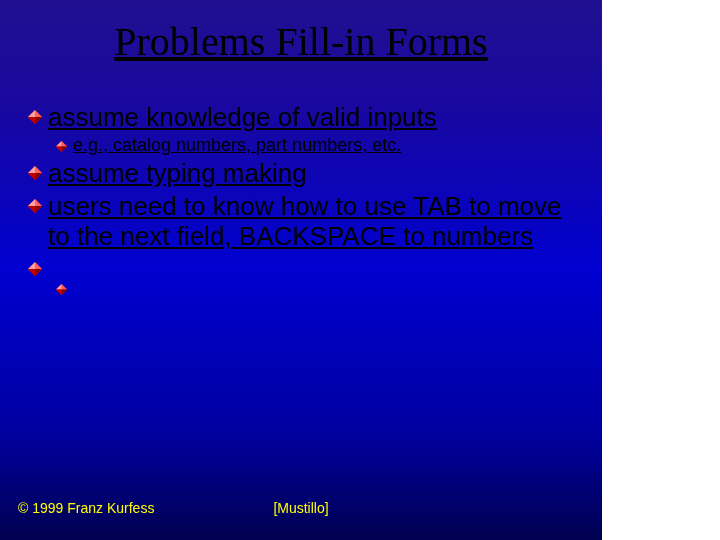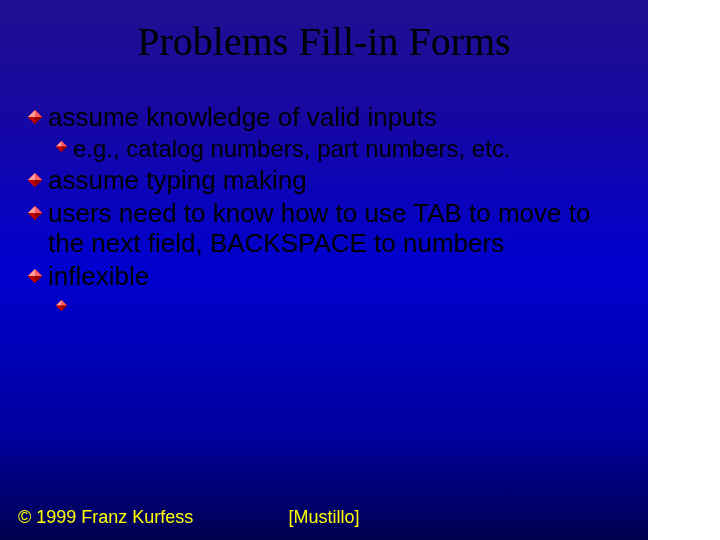--- a/index.html
+++ b/index.html
@@ -4,26 +4,27 @@
 <style>
   html, body {
     margin: 0;
     padding: 0;
     width: 720px;
     height: 540px;
     overflow: hidden;
     font-family: Arial, Helvetica, sans-serif;
   }
   .slide {
-    width: 648px;
+    width: 602px;
     height: 540px;
     background: linear-gradient(to bottom, #201090 0%, #1808a0 20%, #0000d0 50%, #0000a0 80%, #000050 100%);
     position: relative;
     color: #000;
     box-sizing: border-box;
+    text-decoration: underline;
   }
   .title {
     text-align: center;
     font-family: "Times New Roman", Times, serif;
     font-size: 40px;
     color: #000000;
     padding-top: 18px;
     padding-bottom: 10px;
     font-weight: normal;
   }
@@ -46,33 +47,33 @@
   }
   .row.sub .bullet {
     margin-top: 6px;
   }
   .txt {
     color: #000;
     font-size: 26px;
     line-height: 1.18;
   }
   .row.sub .txt {
-    font-size: 24px;
+    font-size: 18px;
   }
   .footer {
     position: absolute;
-    bottom: 12px;
+    bottom: 24px;
     left: 0;
     width: 100%;
     box-sizing: border-box;
     padding: 0 18px;
     display: flex;
     justify-content: space-between;
     align-items: flex-start;
-    font-size: 18px;
+    font-size: 14px;
   }
   .footer .left {
     color: #ffff00;
   }
   .footer .center {
     color: #ffff00;
     position: absolute;
     left: 50%;
     transform: translateX(-50%);
   }
@@ -159,21 +160,20 @@
     <div class="row">
       <span class="bullet">
         <svg class="diamond" viewBox="0 0 20 20">
           <polygon points="10,0 20,10 10,20 0,10" fill="#ff0000"></polygon>
           <polygon points="10,0 20,10 10,10" fill="#ff6060"></polygon>
           <polygon points="10,0 0,10 10,10" fill="#ffA0A0"></polygon>
           <polygon points="0,10 10,20 10,10" fill="#c00000"></polygon>
           <polygon points="20,10 10,20 10,10" fill="#900000"></polygon>
         </svg>
       </span>
-      <span class="txt">inflexible</span>
     </div>
 
     <div class="row sub">
       <span class="bullet">
         <svg class="diamond" viewBox="0 0 20 20">
           <polygon points="10,0 20,10 10,20 0,10" fill="#ff0000"></polygon>
           <polygon points="10,0 20,10 10,10" fill="#ff6060"></polygon>
           <polygon points="10,0 0,10 10,10" fill="#ffA0A0"></polygon>
           <polygon points="0,10 10,20 10,10" fill="#c00000"></polygon>
           <polygon points="20,10 10,20 10,10" fill="#900000"></polygon>

